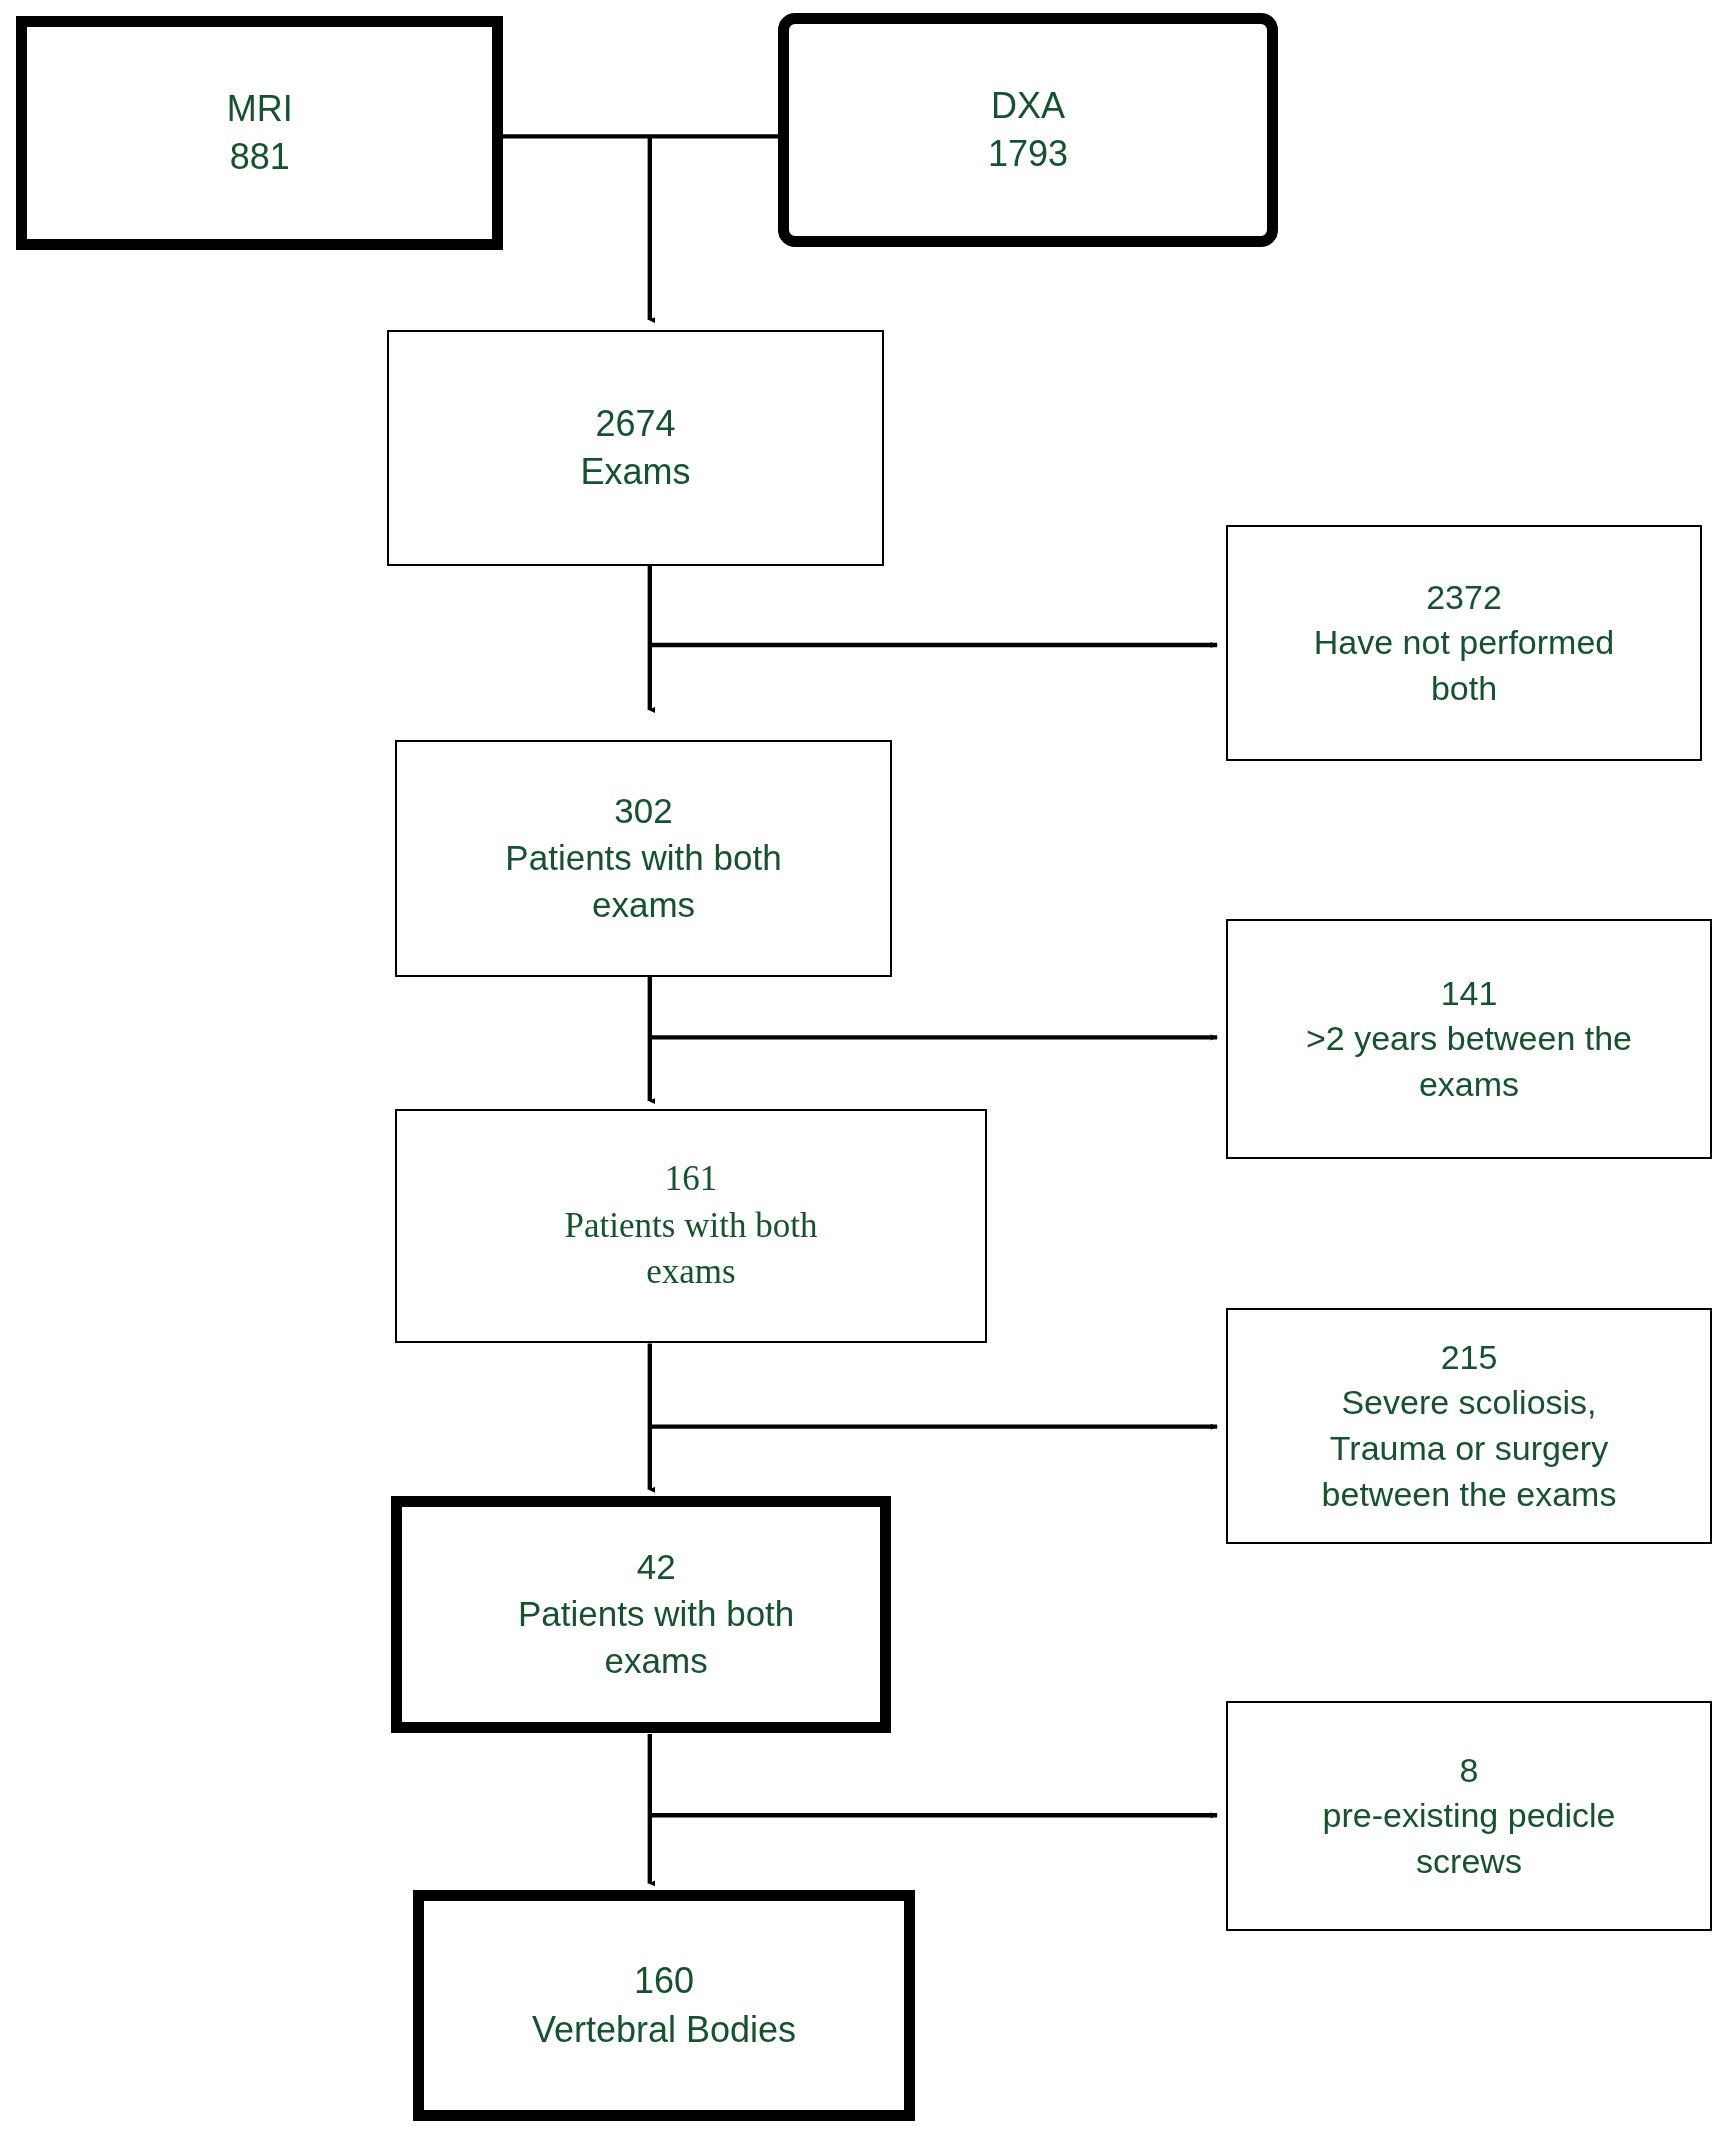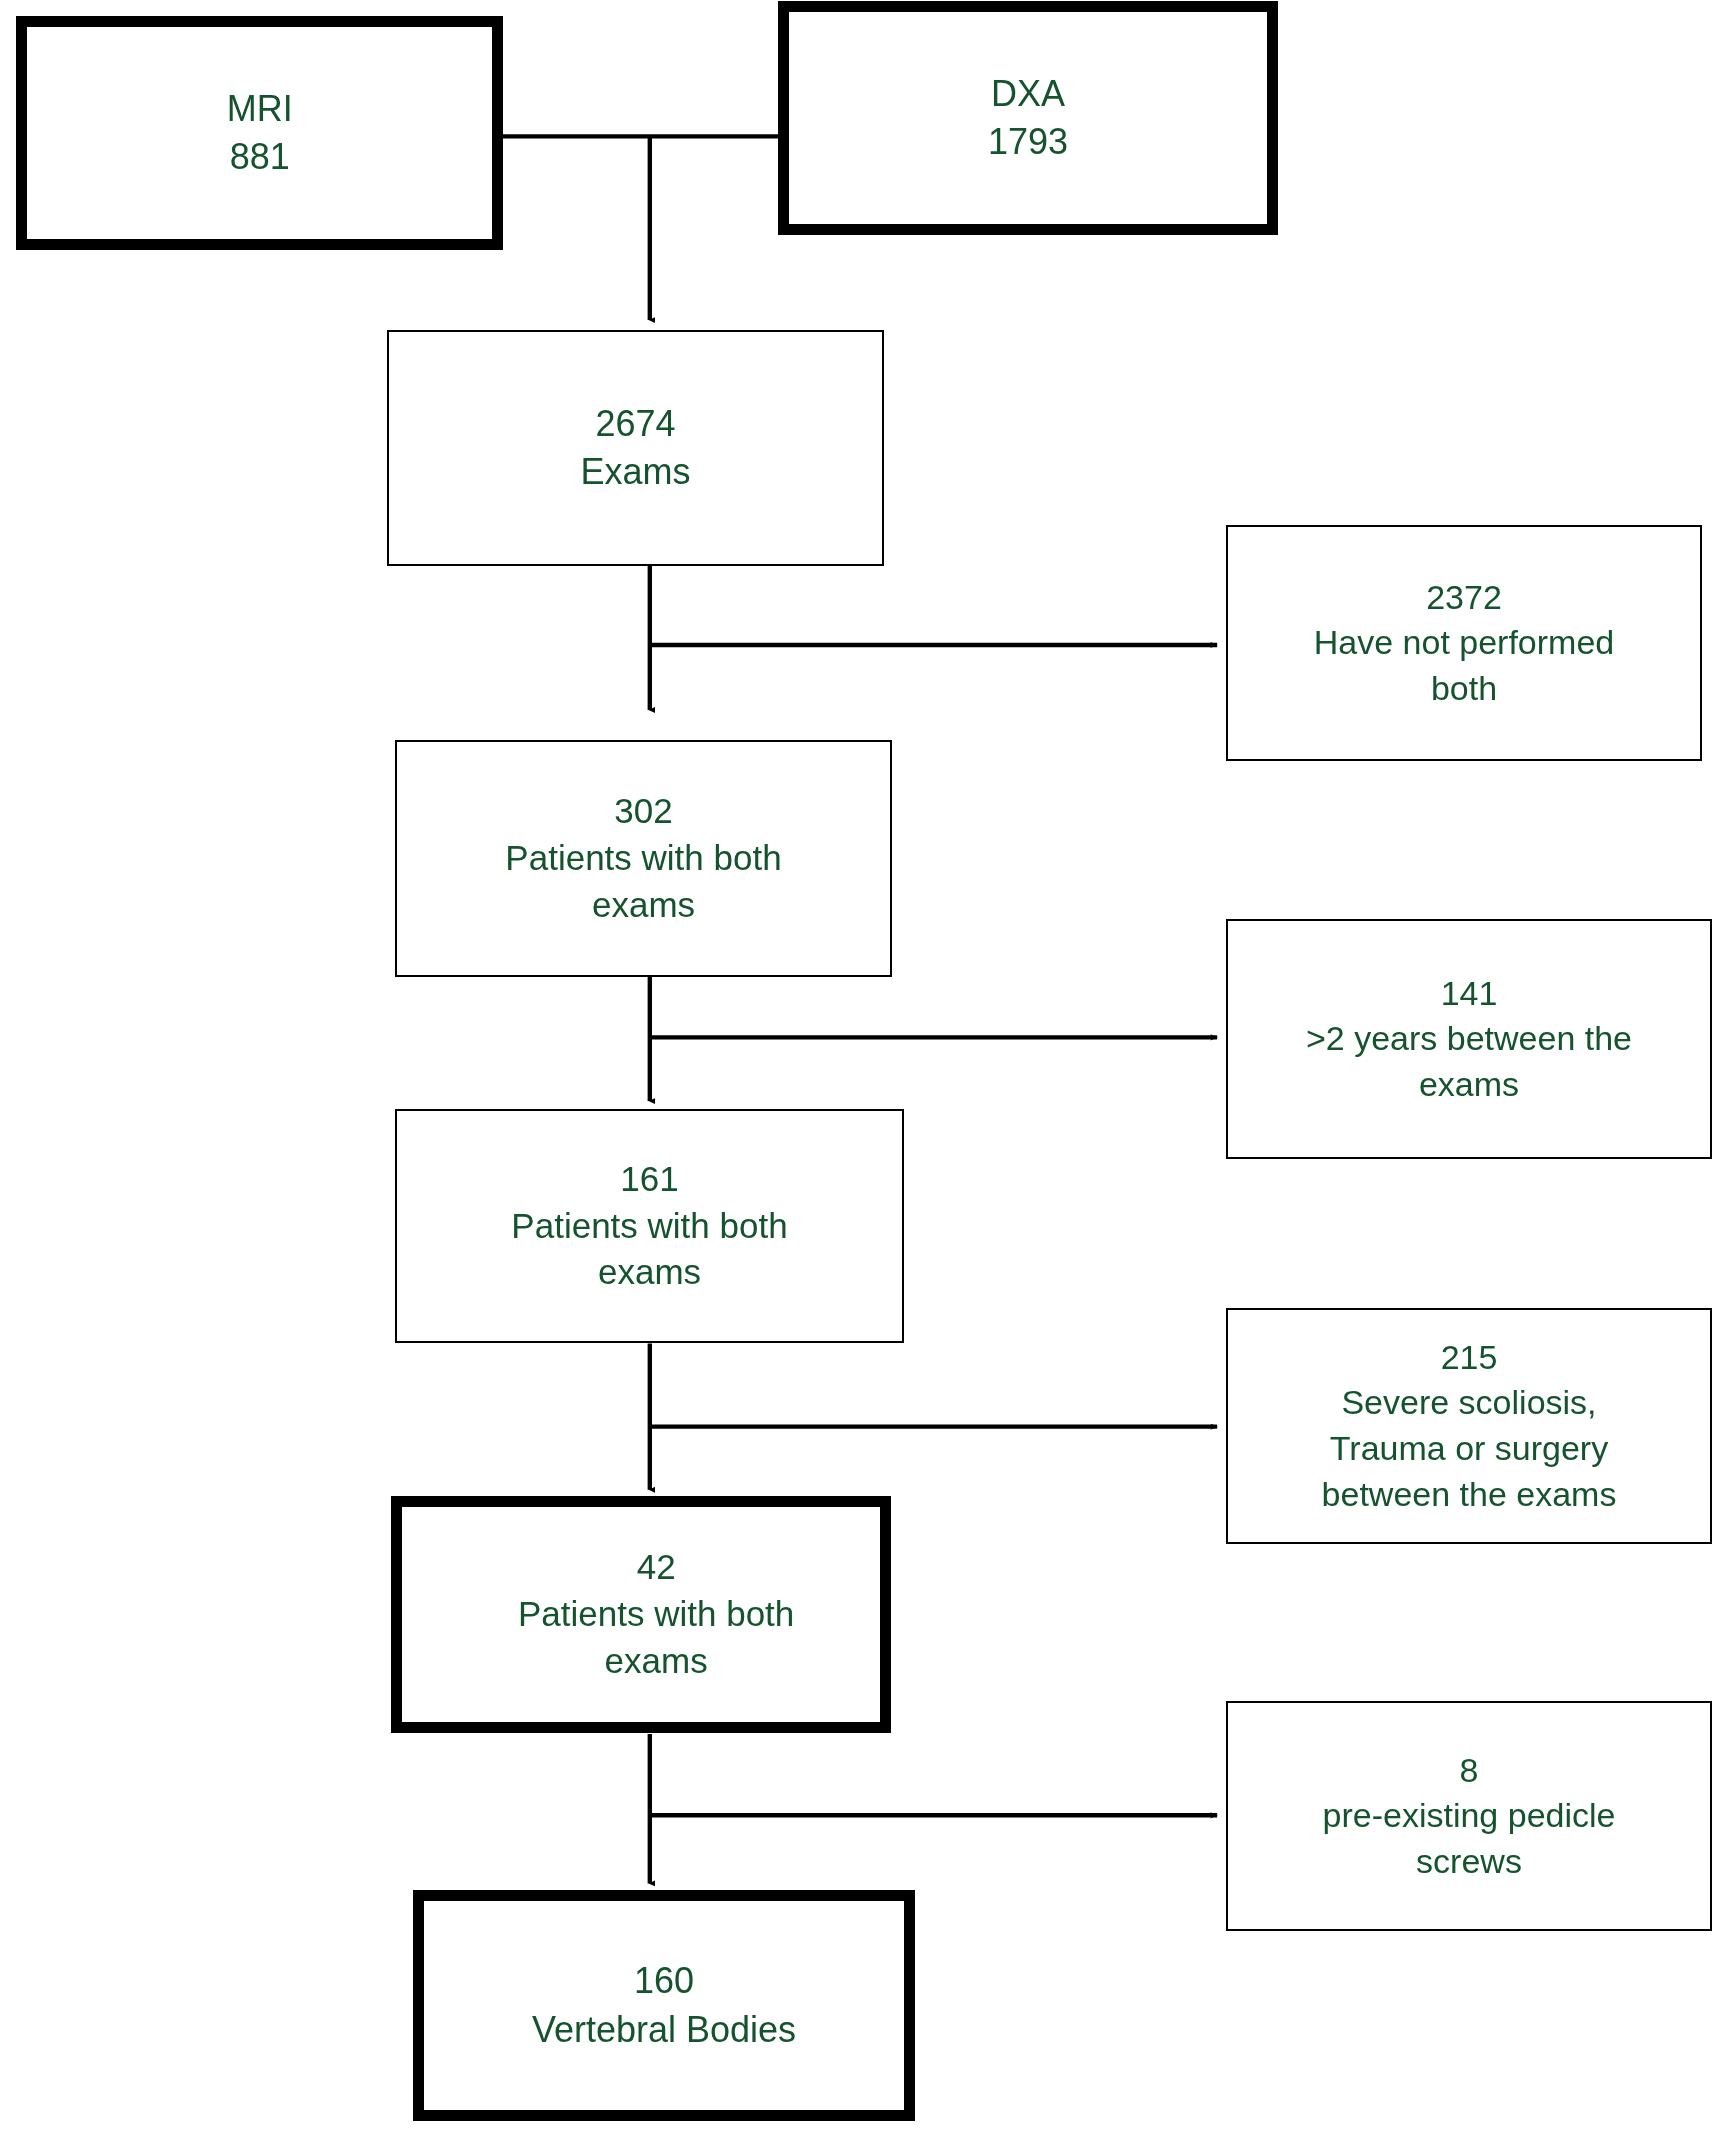--- a/index.html
+++ b/index.html
@@ -95,21 +95,21 @@
     <g>
       <line x1="1040" y1="2905" x2="1948" y2="2905" stroke="#000000" stroke-width="7" marker-end="url(#ah-right)"></line>
     </g>
   </svg>
 
   <div class="node thick" style="left:16.2px; top:16.2px; width:487px; height:234px; font-size:36px;">
     <span class="node-text">MRI
 881</span>
   </div>
 
-  <div class="node thick" style="left:778px; top:1px; width:500px; height:234px; font-size:36px;">
+  <div class="node thick" style="left:778px; top:13px; width:500px; height:234px; font-size:36px;border-radius:17px;">
     <span class="node-text">DXA
 1793</span>
   </div>
 
   <div class="node thin" style="left:387px; top:330px; width:497px; height:236px; font-size:36px;">
     <span class="node-text">2674
 Exams</span>
   </div>
 
   <div class="node thin" style="left:1226px; top:525px; width:476px; height:236px; font-size:34px;">
@@ -123,21 +123,21 @@
 Patients with both
 exams</span>
   </div>
 
   <div class="node thin" style="left:1226px; top:919px; width:486px; height:240px; font-size:34px;">
     <span class="node-text">141
 &gt;2 years between the
 exams</span>
   </div>
 
-  <div class="node thin" style="left:395px; top:1109px; width:509px; height:234px; font-size:35px;">
+  <div class="node thin" style="left:395px; top:1109px; width:592px; height:234px; font-size:35px;font-family:Liberation Serif, serif;">
     <span class="node-text">161
 Patients with both
 exams</span>
   </div>
 
   <div class="node thin" style="left:1226px; top:1308px; width:486px; height:236px; font-size:34px;">
     <span class="node-text">215
 Severe scoliosis,
 Trauma or surgery
 between the exams</span>

